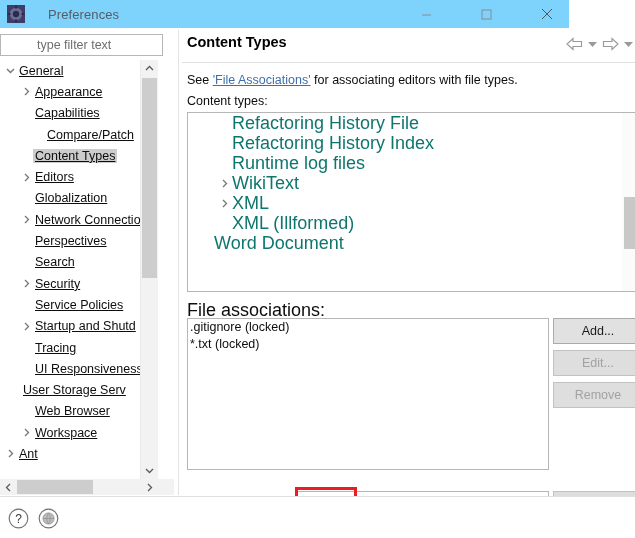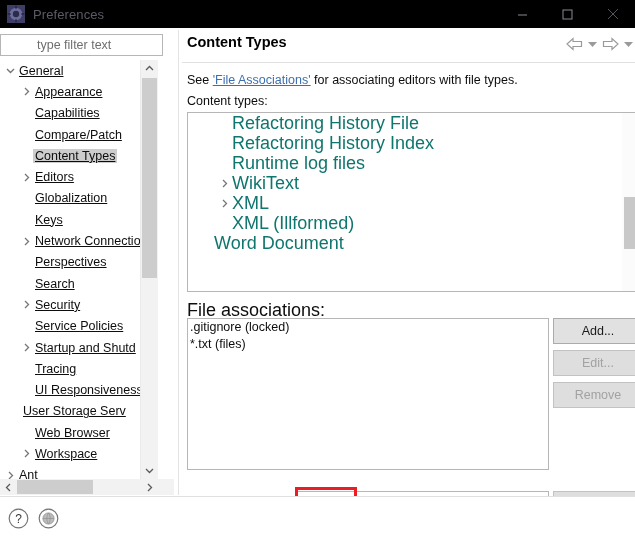--- a/index.html
+++ b/index.html
@@ -15,24 +15,25 @@
     font-size: 12.5px;
     color: #1a1a1a;
     position: relative;
     -webkit-font-smoothing: antialiased;
   }
 
   
   .titlebar {
     position: absolute;
     left: 0; top: 0;
-    width: 635px; height: 28px;
-    background: #000000;
+    width: 569px; height: 28px;
+    background: #7dd3fc;
     display: flex;
     align-items: center;
+    gap: 15px;
   }
   .tb-icon {
     width: 18px; height: 18px;
     margin-left: 7px; margin-right: 8px;
     position: relative;
     flex: 0 0 auto;
   }
   .tb-icon svg { display:block; }
   .tb-title {
     font-size: 13px;
@@ -410,43 +411,39 @@
             <svg width="7" height="9" viewBox="0 0 7 9">
               <polyline points="2,1 5.5,4.5 2,8" fill="none" stroke="currentColor" stroke-width="1.3"></polyline>
             </svg>
           </span>
           <span class="tnode-label">Appearance</span>
         </div>
         <div class="tree-node" style="padding-left: 20px;">
           <span class="tw"></span>
           <span class="tnode-label">Capabilities</span>
         </div>
-        <div class="tree-node" style="padding-left: 20px;">
+        <div class="tree-node" style="padding-left: 32px;">
           <span class="tw"></span>
           <span class="tnode-label">Compare/Patch</span>
         </div>
         <div class="tree-node selected" style="padding-left: 20px;">
           <span class="tw"></span>
           <span class="tnode-label">Content Types</span>
         </div>
         <div class="tree-node" style="padding-left: 20px;">
           <span class="tw">
             <svg width="7" height="9" viewBox="0 0 7 9">
               <polyline points="2,1 5.5,4.5 2,8" fill="none" stroke="currentColor" stroke-width="1.3"></polyline>
             </svg>
           </span>
           <span class="tnode-label">Editors</span>
         </div>
         <div class="tree-node" style="padding-left: 20px;">
           <span class="tw"></span>
           <span class="tnode-label">Globalization</span>
-        </div>
-        <div class="tree-node" style="padding-left: 20px;">
-          <span class="tw"></span>
-          <span class="tnode-label">Keys</span>
         </div>
         <div class="tree-node" style="padding-left: 20px;">
           <span class="tw">
             <svg width="7" height="9" viewBox="0 0 7 9">
               <polyline points="2,1 5.5,4.5 2,8" fill="none" stroke="currentColor" stroke-width="1.3"></polyline>
             </svg>
           </span>
           <span class="tnode-label">Network Connectio</span>
         </div>
         <div class="tree-node" style="padding-left: 20px;">
@@ -617,21 +614,21 @@
         <span>Word Document</span>
       </div>
     </div>
   <div class="ct-scroll">
     <div class="thumb"></div>
   </div>
 
   <div class="fa-label">File associations:</div>
   <div class="fa-list" id="fa-list">
       <div class="fa-row">.gitignore (locked)</div>
-      <div class="fa-row">*.txt (files)</div>
+      <div class="fa-row">*.txt (locked)</div>
     </div>
 
   <div class="side-btns">
     <div class="btn">Add...</div>
     <div class="btn disabled">Edit...</div>
     <div class="btn disabled">Remove</div>
   </div>
 
   <div class="enc-label">Default encoding:</div>
   <div class="enc-input">

